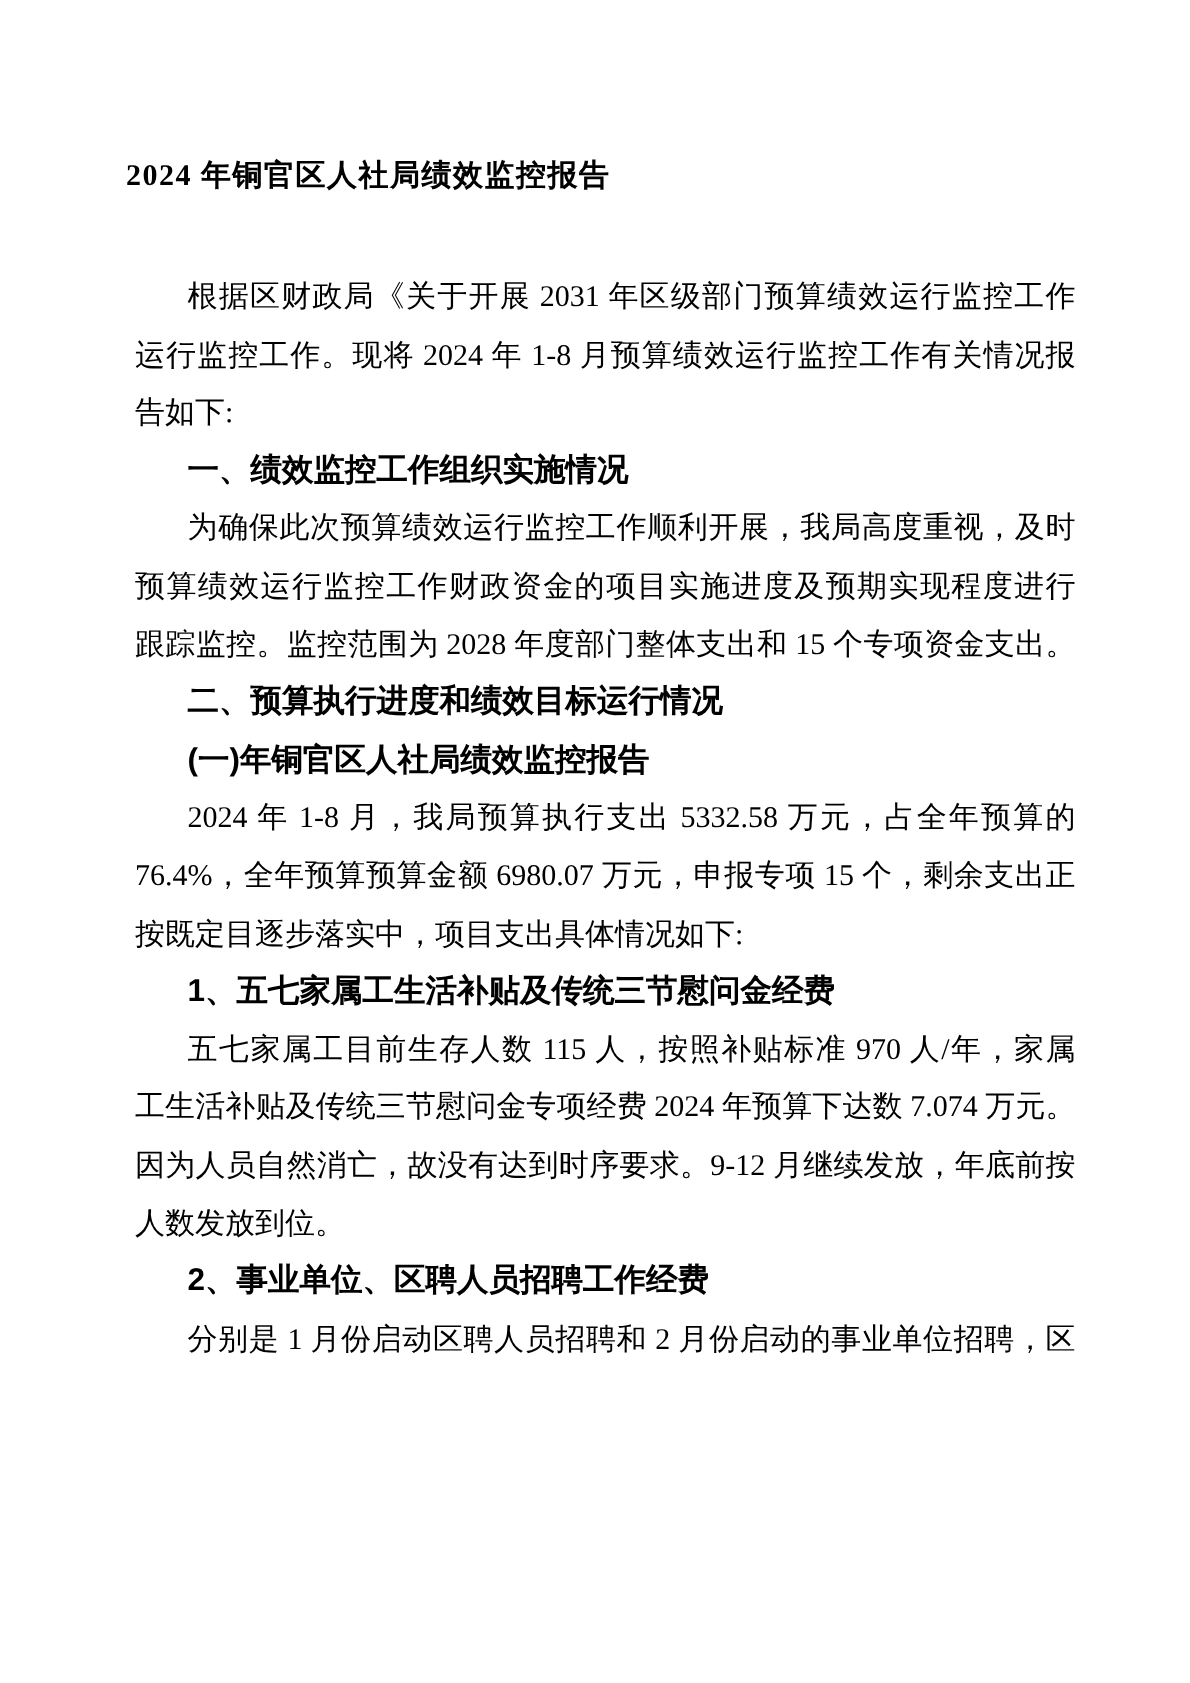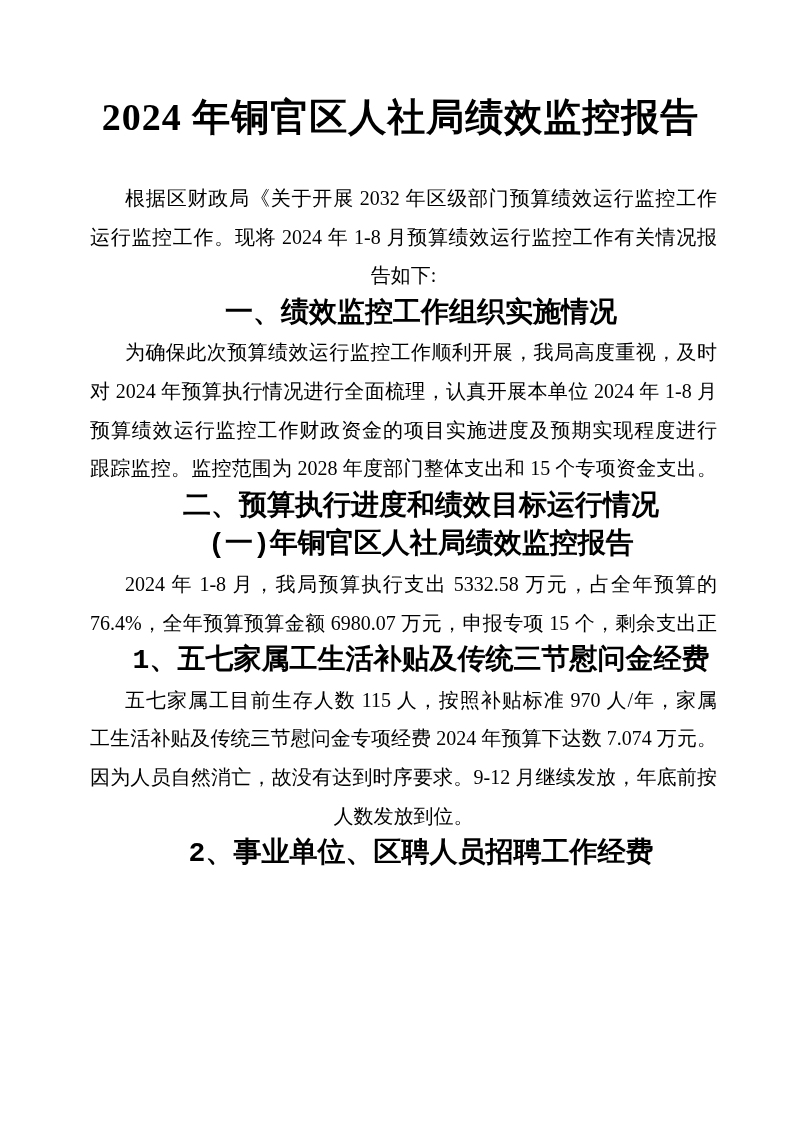--- a/index.html
+++ b/index.html
@@ -14,73 +14,73 @@
     background: #ffffff;
     color: #000000;
     overflow: hidden;
   }
   .doc-title {
     position: absolute;
     top: 94px;
     left: 84px;
     width: 633px;
     margin: 0;
-    text-align: center;
     font-family: "Liberation Serif", "DejaVu Serif", serif;
     font-weight: bold;
-    font-size: 38px;
+    font-size: 20px;
     line-height: 46px;
     letter-spacing: 1px;
     white-space: nowrap;
   }
   .doc-body {
     position: absolute;
     top: 179px;
     left: 90px;
     width: 627px;
     font-family: "Liberation Serif", "DejaVu Serif", serif;
     font-size: 20px;
   }
   .doc-line {
     height: 38.6px;
     line-height: 38.6px;
     overflow: hidden;
-    text-align: center;
+    text-align: left;
   }
   .doc-line.j {
     text-align: justify;
     text-align-last: justify;
   }
   .doc-line.indent {
     text-indent: 35px;
   }
   .doc-line.heading {
-    font-family: Liberation Mono, monospace;
+    font-family: Liberation Sans, sans-serif;
     font-weight: bold;
-    font-size: 28px;
+    font-size: 21px;
   }
 </style>
 </head>
 <body>
 
 <div class="page">
   <h1 class="doc-title">2024 年铜官区人社局绩效监控报告</h1>
   <div class="doc-body" id="doc-body">
-      <div class="doc-line j indent">根据区财政局《关于开展 2032 年区级部门预算绩效运行监控工作</div>
+      <div class="doc-line j indent">根据区财政局《关于开展 2031 年区级部门预算绩效运行监控工作</div>
       <div class="doc-line j">运行监控工作。现将 2024 年 1-8 月预算绩效运行监控工作有关情况报</div>
       <div class="doc-line">告如下:</div>
       <div class="doc-line heading indent">一、绩效监控工作组织实施情况</div>
       <div class="doc-line j indent">为确保此次预算绩效运行监控工作顺利开展，我局高度重视，及时</div>
-      <div class="doc-line j">对 2024 年预算执行情况进行全面梳理，认真开展本单位 2024 年 1-8 月</div>
       <div class="doc-line j">预算绩效运行监控工作财政资金的项目实施进度及预期实现程度进行</div>
       <div class="doc-line j">跟踪监控。监控范围为 2028 年度部门整体支出和 15 个专项资金支出。</div>
       <div class="doc-line heading indent">二、预算执行进度和绩效目标运行情况</div>
       <div class="doc-line heading indent">(一)年铜官区人社局绩效监控报告</div>
       <div class="doc-line j indent">2024 年 1-8 月，我局预算执行支出 5332.58 万元，占全年预算的</div>
       <div class="doc-line j">76.4%，全年预算预算金额 6980.07 万元，申报专项 15 个，剩余支出正</div>
+      <div class="doc-line">按既定目逐步落实中，项目支出具体情况如下:</div>
       <div class="doc-line heading indent">1、五七家属工生活补贴及传统三节慰问金经费</div>
       <div class="doc-line j indent">五七家属工目前生存人数 115 人，按照补贴标准 970 人/年，家属</div>
       <div class="doc-line j">工生活补贴及传统三节慰问金专项经费 2024 年预算下达数 7.074 万元。</div>
       <div class="doc-line j">因为人员自然消亡，故没有达到时序要求。9-12 月继续发放，年底前按</div>
       <div class="doc-line">人数发放到位。</div>
       <div class="doc-line heading indent">2、事业单位、区聘人员招聘工作经费</div>
+      <div class="doc-line j indent">分别是 1 月份启动区聘人员招聘和 2 月份启动的事业单位招聘，区</div>
     </div>
 </div>
 
 </body></html>

